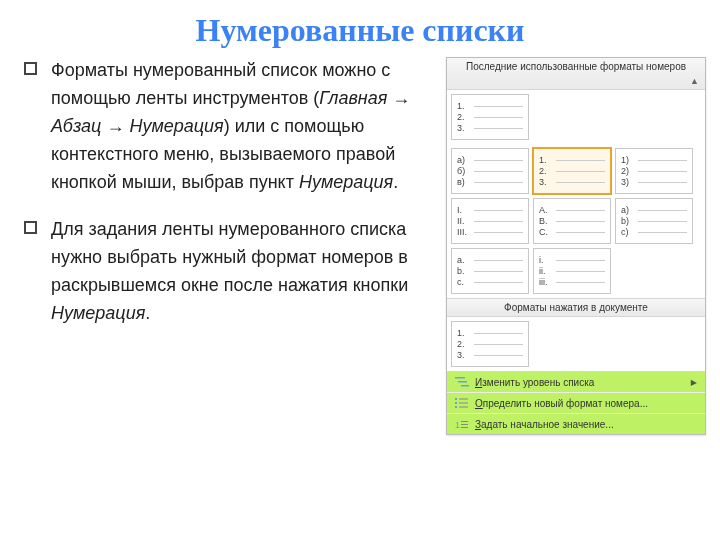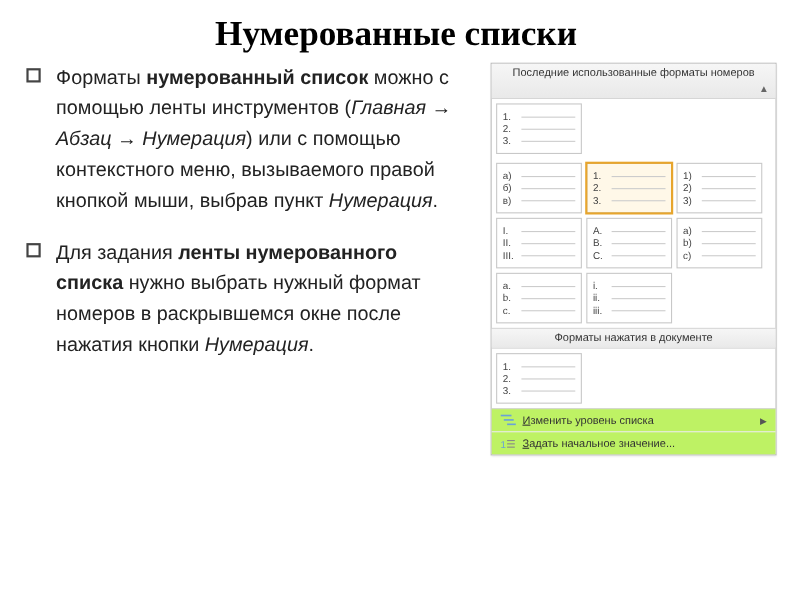--- a/index.html
+++ b/index.html
@@ -5,21 +5,21 @@
   * { box-sizing: border-box; margin: 0; padding: 0; }
   body {
     width: 720px; height: 540px;
     font-family: Arial, "Helvetica Neue", sans-serif;
     background: #fff;
     position: relative;
     overflow: hidden;
   }
   .title {
     text-align: center;
-    color: #000000;
+    color: #3b82f6;
     font-size: 32px;
     font-weight: bold;
     padding-top: 12px;
     padding-bottom: 8px;
     font-family: "Times New Roman", serif;
   }
   .content {
     display: flex;
     align-items: flex-start;
   }
@@ -38,21 +38,21 @@
     border: 2px solid #444;
     margin-top: 5px;
     margin-right: 14px;
     flex-shrink: 0;
   }
   .bullet-text {
     font-size: 18px;
     line-height: 1.55;
     color: #222;
   }
-  .bold { font-weight: bold; margin-top: 39px; }
+  .bold { font-weight: normal; margin-top: 39px; }
   .ital { font-style: italic; }
 
   
   .panel {
     width: 260px;
     border: 1px solid #bcbcbc;
     background: #fff;
     font-size: 10px;
     color: #333;
     margin-left: auto;
@@ -327,20 +327,33 @@
               <rect x="3" y="5" width="9" height="1.5" fill="#6aa2d8"></rect>
               <rect x="6" y="9" width="8" height="1.5" fill="#6aa2d8"></rect>
             </svg>
         </span>
         <span><span class="u">И</span>зменить уровень списка</span>
         <span class="chev">▶</span>
       </div>
       <div class="footer-item">
         <span class="mini-icon">
           <svg viewBox="0 0 14 12">
+              <rect x="0" y="1" width="2" height="2" fill="#6aa2d8"></rect>
+              <rect x="4" y="1.5" width="9" height="1" fill="#888"></rect>
+              <rect x="0" y="5" width="2" height="2" fill="#6aa2d8"></rect>
+              <rect x="4" y="5.5" width="9" height="1" fill="#888"></rect>
+              <rect x="0" y="9" width="2" height="2" fill="#6aa2d8"></rect>
+              <rect x="4" y="9.5" width="9" height="1" fill="#888"></rect>
+            </svg>
+        </span>
+        <span><span class="u">О</span>пределить новый формат номера...</span>
+      </div>
+      <div class="footer-item">
+        <span class="mini-icon">
+          <svg viewBox="0 0 14 12">
               <text x="0" y="10" font-size="9" fill="#6aa2d8" font-family="Arial">1</text>
               <rect x="6" y="3" width="7" height="1" fill="#888"></rect>
               <rect x="6" y="6" width="7" height="1" fill="#888"></rect>
               <rect x="6" y="9" width="7" height="1" fill="#888"></rect>
             </svg>
         </span>
         <span><span class="u">З</span>адать начальное значение...</span>
       </div>
     </div>
 

